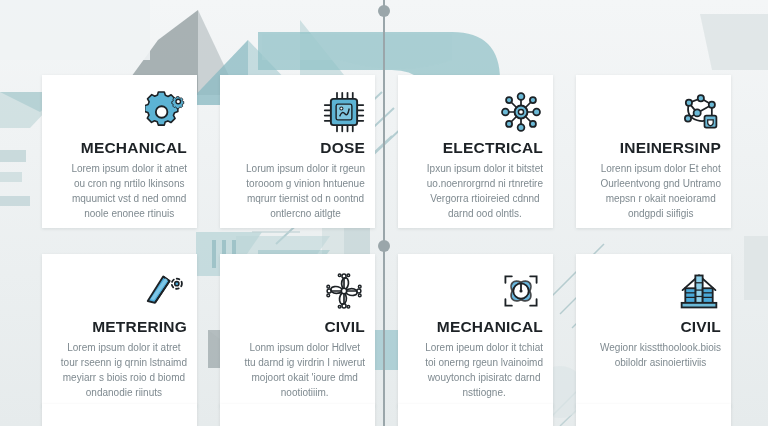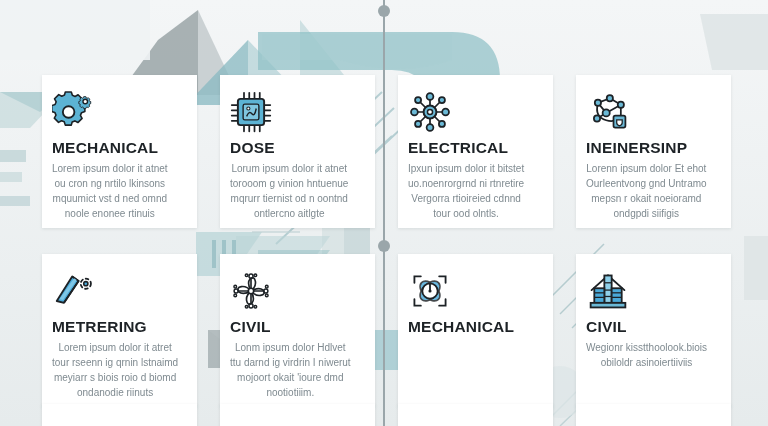--- a/index.html
+++ b/index.html
@@ -25,21 +25,21 @@
   
   .grid{
     position:absolute;z-index:3;
     left:42px;top:75px;width:690px;
     display:grid;grid-template-columns:repeat(4,155px);
     column-gap:23px;row-gap:26px;
   }
   .card{
     width:155px;height:153px;background:#ffffff;
     box-shadow:0 1px 3px rgba(60,75,80,.13);
-    display:flex;flex-direction:column;align-items:flex-start;
+    display:flex;flex-direction:column;align-items:flex-end;
     padding:14px 10px 0 10px;box-sizing:border-box;
     overflow:hidden;
   }
   .card-icon{height:46px;display:flex;align-items:center;justify-content:center;}
   .card-icon svg{display:block;}
   .card-title{
     font-weight:bold;font-size:15.5px;letter-spacing:.2px;
     color:#1d2226;margin-top:4px;text-align:center;
     white-space:nowrap;
   }
@@ -195,21 +195,21 @@
               <line x1="38" y1="34" x2="46" y2="34"></line>
           </g>
           <rect x="9" y="9" width="30" height="30" rx="3" fill="#5cb3d4" stroke="#1d2226" stroke-width="2.2"></rect>
           <rect x="15" y="15" width="18" height="18" rx="2" fill="#7fc6e0" stroke="#1d2226" stroke-width="1.6"></rect>
           <path d="M19 29 q3-7 6-3 t5-6" fill="none" stroke="#1d2226" stroke-width="1.6"></path>
           <circle cx="21" cy="20" r="1.8" fill="#ffffff" stroke="#1d2226" stroke-width="1.2"></circle>
         </svg>
       </div>
       <div class="card-title">DOSE</div>
       <div class="card-body">
-        <span>Lorum ipsum dolor it atnet</span>
+        <span>Lorum ipsum dolor it rgeun</span>
         <span>torooom g vinion hntuenue</span>
         <span>mqrurr tiernist od n oontnd</span>
         <span>ontlercno aitlgte</span>
       </div>
     </div>
 
     <div class="card">
       <div class="card-icon">
         <svg width="44" height="44" viewBox="0 0 48 48">
           <g stroke="#1d2226" stroke-width="1.9" stroke-linecap="round">
@@ -234,21 +234,21 @@
           </g>
           <circle cx="24" cy="24" r="7" fill="#6bb9d6" stroke="#1d2226" stroke-width="2.2"></circle>
           <circle cx="24" cy="24" r="2.8" fill="#ffffff" stroke="#1d2226" stroke-width="1.6"></circle>
         </svg>
       </div>
       <div class="card-title">ELECTRICAL</div>
       <div class="card-body">
         <span>Ipxun ipsum dolor it bitstet</span>
         <span>uo.noenrorgrnd ni rtnretire</span>
         <span>Vergorra rtioireied cdnnd</span>
-        <span>tour ood olntls.</span>
+        <span>darnd ood olntls.</span>
       </div>
     </div>
 
     <div class="card">
       <div class="card-icon">
         <svg width="44" height="44" viewBox="0 0 48 48">
           <g stroke="#1d2226" stroke-width="1.9" fill="none" stroke-linecap="round">
             <line x1="13" y1="14" x2="26" y2="9"></line>
             <line x1="26" y1="9" x2="38" y2="16"></line>
             <line x1="13" y1="14" x2="22" y2="25"></line>
@@ -351,20 +351,26 @@
           <g fill="#4aa9d8" opacity=".82" stroke="#1d2226" stroke-width="1.8">
             <ellipse cx="24" cy="24" rx="13" ry="8" transform="rotate(45 24 24)"></ellipse>
             <ellipse cx="24" cy="24" rx="13" ry="8" transform="rotate(-45 24 24)"></ellipse>
           </g>
           <circle cx="24" cy="24" r="8.4" fill="#ffffff" stroke="#1d2226" stroke-width="2"></circle>
           <line x1="24" y1="24" x2="24" y2="16.5" stroke="#1d2226" stroke-width="2" stroke-linecap="round"></line>
           <circle cx="24" cy="24" r="1.7" fill="#1d2226"></circle>
         </svg>
       </div>
       <div class="card-title">MECHANICAL</div>
+      <div class="card-body">
+        <span>Lorem ipeum dolor it tchiat</span>
+        <span>toi onerng rgeun lvainoimd</span>
+        <span>wouytonch ipisiratc darnd</span>
+        <span>nsttiogne.</span>
+      </div>
     </div>
 
     <div class="card">
       <div class="card-icon">
         <svg width="44" height="42" viewBox="0 0 48 46">
           <g stroke="#1d2226" stroke-width="2" fill="none" stroke-linecap="round">
             <line x1="6" y1="22" x2="24" y2="6"></line>
             <line x1="42" y1="22" x2="24" y2="6"></line>
           </g>
           <rect x="20" y="6" width="8" height="30" fill="#8ed0ea" stroke="#1d2226" stroke-width="2"></rect>

